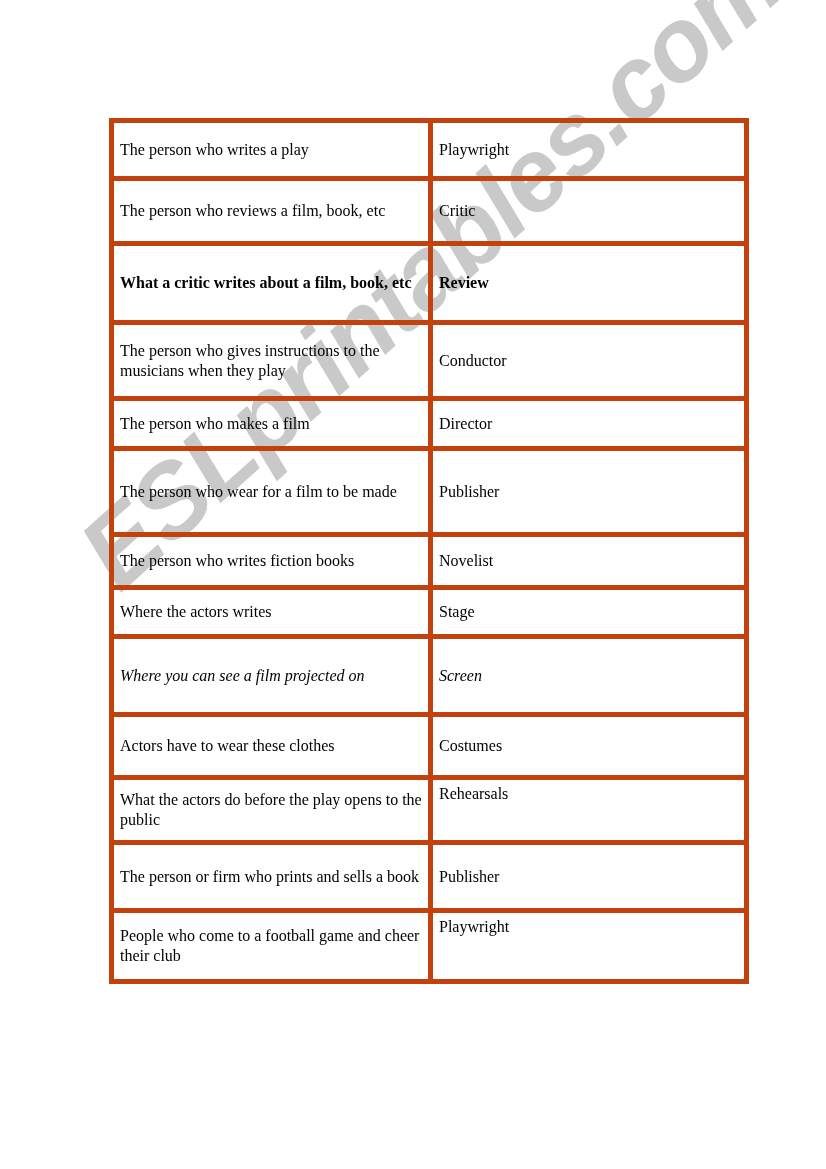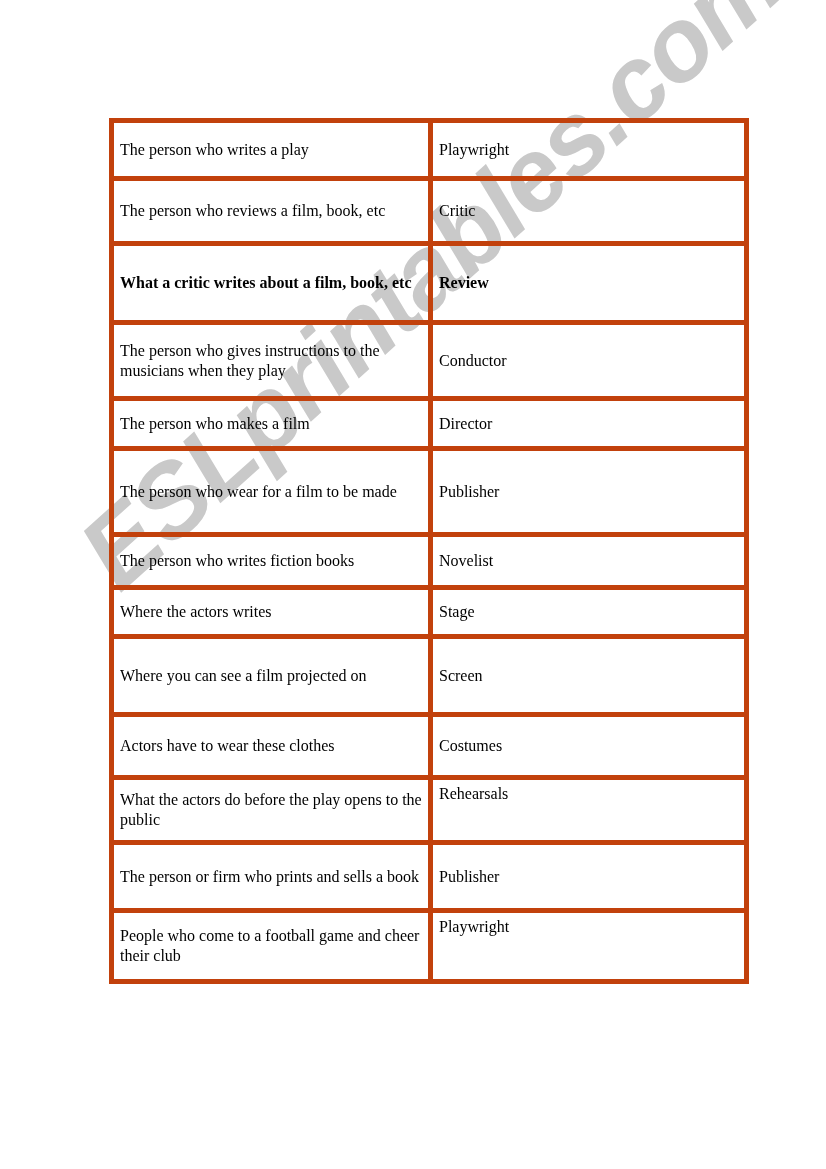--- a/index.html
+++ b/index.html
@@ -144,21 +144,21 @@
           </td>
         </tr>
         <tr style="height: 49px;">
           <td class="col-clue">
             <span class="cell-text">Where the actors writes</span>
           </td>
           <td class="col-answer">
             <span class="cell-text">Stage</span>
           </td>
         </tr>
-        <tr style="height: 78px;">
+        <tr style="height: 78px; font-style: italic;">
           <td class="col-clue">
             <span class="cell-text">Where you can see a film projected on</span>
           </td>
           <td class="col-answer">
             <span class="cell-text">Screen</span>
           </td>
         </tr>
         <tr style="height: 63px;">
           <td class="col-clue">
             <span class="cell-text">Actors have to wear these clothes</span>

